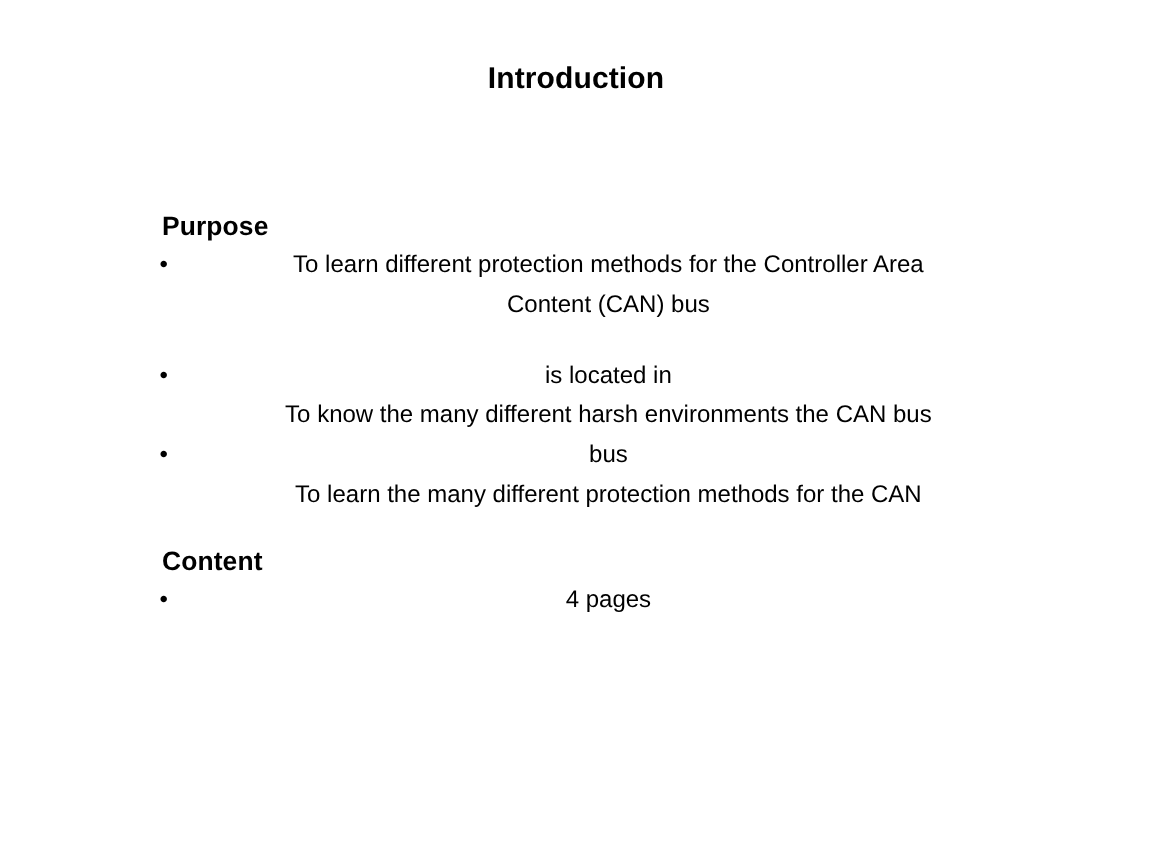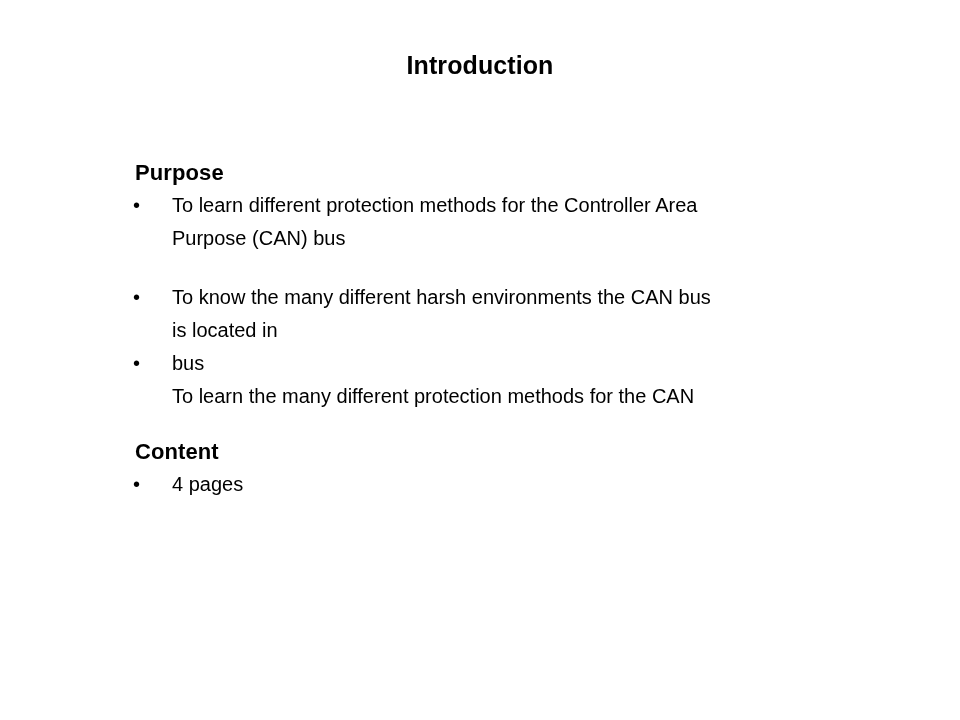--- a/index.html
+++ b/index.html
@@ -34,21 +34,21 @@
     font-size: 25px;
     font-weight: bold;
     line-height: 30px;
     letter-spacing: 0.1px;
     color: #000000;
   }
 
   
   .body-block {
     position: absolute;
-    top: 160px;
+    top: 176px;
     left: 133px;
     width: 720px;
   }
 
   .section {
     margin-bottom: 26px;
   }
 
   .section:last-child {
     margin-bottom: 14px;
@@ -85,20 +85,21 @@
     width: 16px;
     font-size: 20px;
     line-height: 33px;
     text-align: left;
     color: #000000;
   }
 
   .bullet-text {
     display: block;
     max-width: 670px;
+    text-align: center;
   }
 
   .bullet-text .wrap-line {
     display: block;
   }
 </style>
 </head>
 <body style="background: rgb(255, 255, 255); color: rgb(0, 0, 0);">
 
 <div id="slide" style="background: rgb(255, 255, 255);">
@@ -107,32 +108,32 @@
 
   <div class="body-block">
 
   <div class="section">
         <div class="section-heading">Purpose</div>
         <ul class="bullet-list">
           <li class="bullet-item">
             <span class="bullet-marker">•</span>
             <span class="bullet-text">
               <span class="wrap-line">To learn different protection methods for the Controller Area</span>
-              <span class="wrap-line">Purpose (CAN) bus</span>
+              <span class="wrap-line">Content (CAN) bus</span>
             </span>
           </li>
         </ul>
       </div>
       <div class="section">
         <ul class="bullet-list">
           <li class="bullet-item">
             <span class="bullet-marker">•</span>
             <span class="bullet-text">
+              <span class="wrap-line">is located in</span>
               <span class="wrap-line">To know the many different harsh environments the CAN bus</span>
-              <span class="wrap-line">is located in</span>
             </span>
           </li>
           <li class="bullet-item">
             <span class="bullet-marker">•</span>
             <span class="bullet-text">
               <span class="wrap-line">bus</span>
               <span class="wrap-line">To learn the many different protection methods for the CAN</span>
             </span>
           </li>
         </ul>

